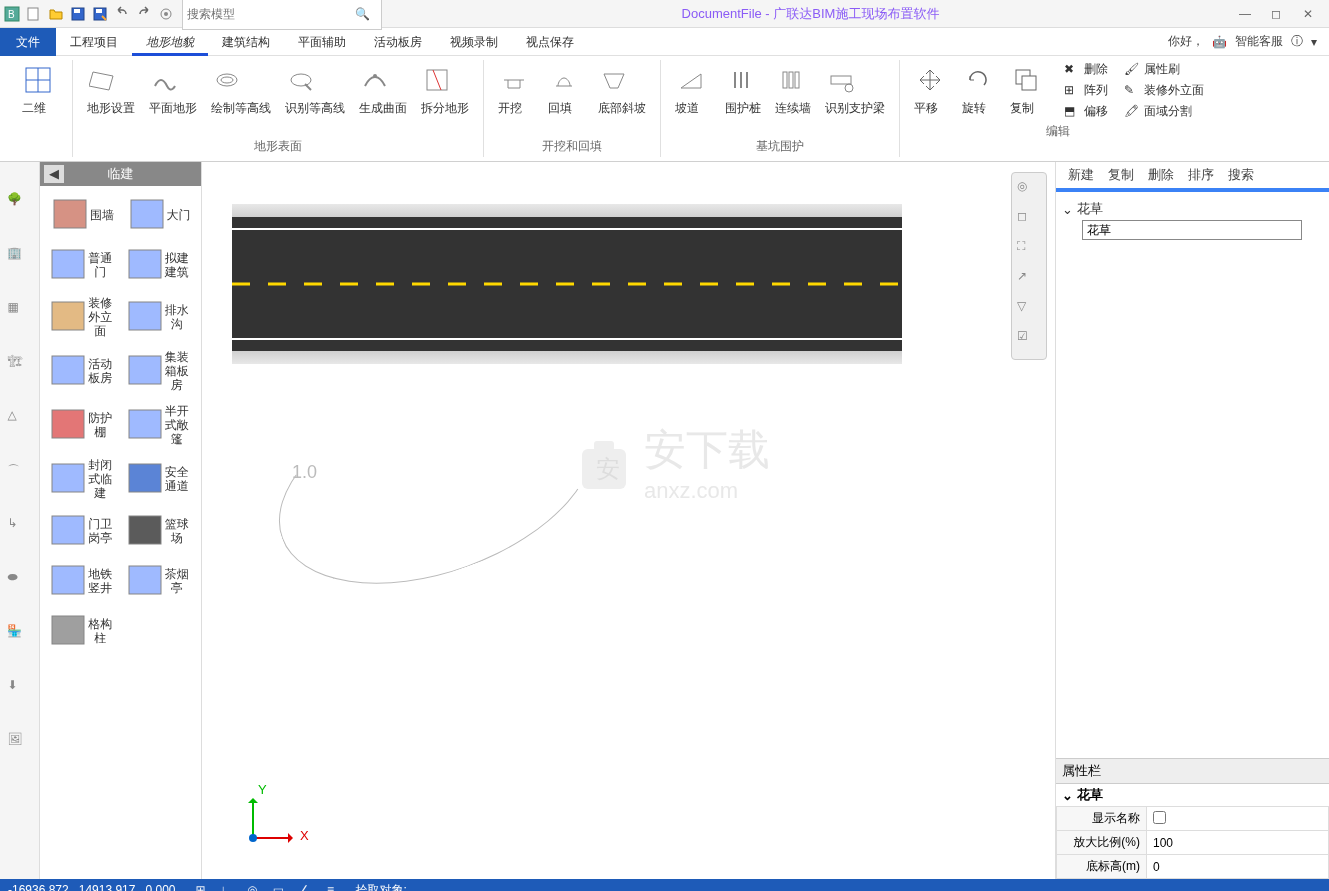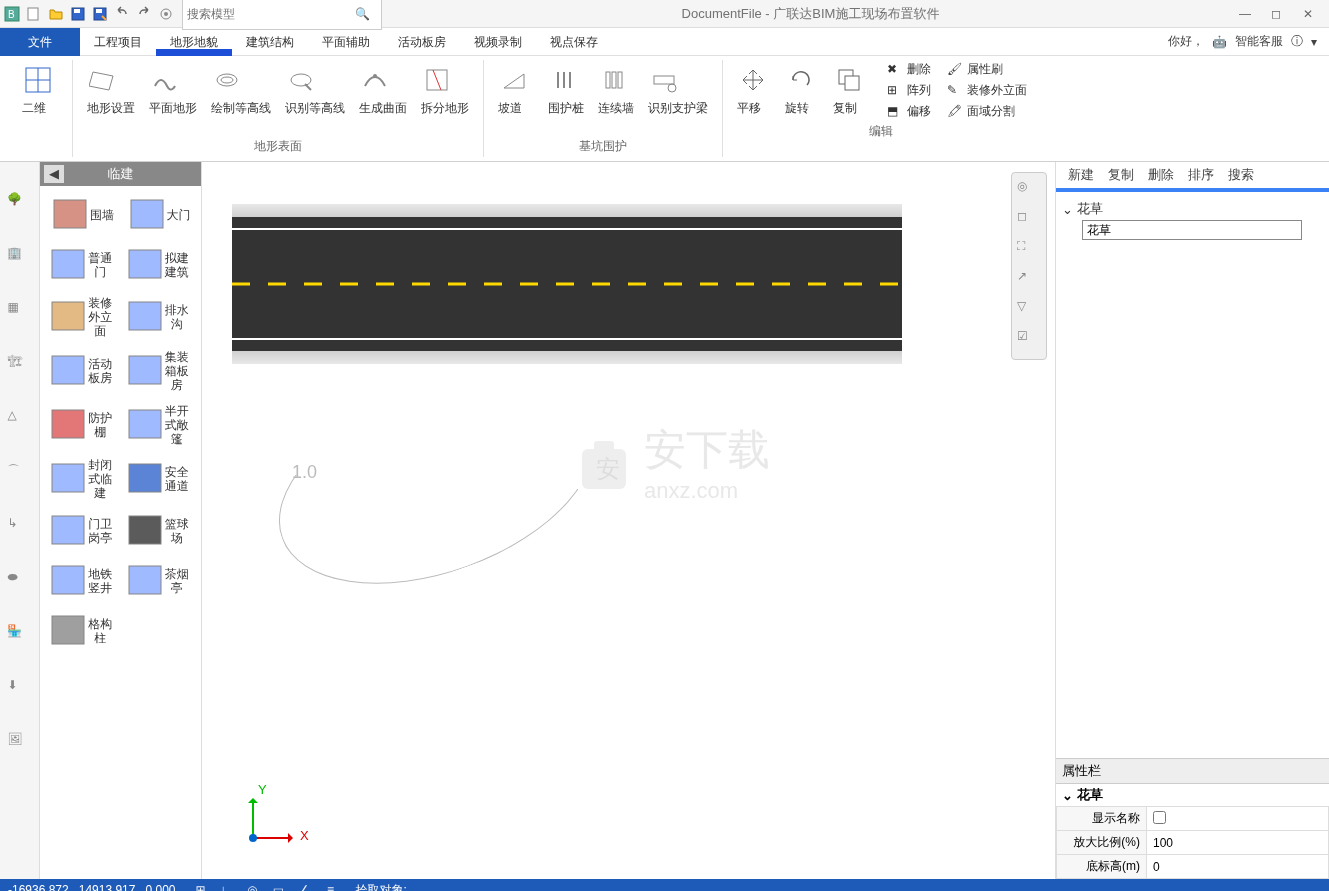--- a/index.html
+++ b/index.html
@@ -3,27 +3,27 @@
 <meta charset="utf-8">
 <style>
 * { margin: 0; padding: 0; box-sizing: border-box; font-family: "Microsoft YaHei", Arial, sans-serif; }
 body { background: #fff; width: 1329px; height: 891px; overflow: hidden; font-size: 12px; }
 .titlebar { height: 28px; background: #f5f5f5; border-bottom: 1px solid #ddd; display: flex; align-items: center; padding: 0 4px; }
 .titlebar-icons { display: flex; gap: 6px; align-items: center; }
 .ticon { width: 16px; height: 16px; display: inline-flex; align-items: center; justify-content: center; color: #666; }
 .search-box { margin-left: 8px; display: flex; align-items: center; border: 1px solid #ccc; height: 32px; width: 200px; background: #fff; }
 .search-box input { border: none; outline: none; width: 170px; padding: 0 4px; font-size: 12px; color: #888; }
 .search-icon { width: 20px; text-align: center; color: #888; }
-.title-center { flex: 1; text-align: center; color: #737373; font-size: 13px; }
+.title-center { flex: 1; text-align: center; color: #8b5cf6; font-size: 13px; }
 .win-controls { display: flex; gap: 18px; margin-right: 8px; }
 .win-btn { width: 14px; height: 14px; color: #666; }
 .menubar { height: 28px; background: #fff; border-bottom: 1px solid #e0e0e0; display: flex; align-items: center; }
-.menu-file { background: #1e5bb8; color: #fff; padding: 0 28px; height: 28px; line-height: 28px; }
+.menu-file { background: #1e5bb8; color: #fff; padding: 0 16px; height: 28px; line-height: 28px; }
 .menu-item { padding: 0 14px; height: 28px; line-height: 28px; color: #333; cursor: pointer; }
-.menu-item.active { border-bottom: 7px solid #1d4ed8; }
+.menu-item.active { border-bottom: 3px solid #1d4ed8; font-style: italic; }
 .menu-right { margin-left: auto; display: flex; align-items: center; gap: 8px; padding-right: 12px; color: #444; }
 .ribbon { height: 106px; background: #fff; border-bottom: 1px solid #d0d0d0; display: flex; padding: 4px 8px; }
 .ribbon-group { display: flex; flex-direction: column; border-right: 1px solid #e0e0e0; padding: 0 8px; }
 .ribbon-tools { display: flex; flex: 1; align-items: flex-start; gap: 2px; }
 .ribbon-btn { display: flex; flex-direction: column; align-items: flex-start; padding: 4px 6px; cursor: pointer; min-width: 48px; }
 .ribbon-btn-icon { width: 32px; height: 32px; display: flex; align-items: center; justify-content: center; margin-bottom: 4px; }
 .ribbon-btn-label { font-size: 12px; color: #333; text-align: center; white-space: nowrap; }
 .ribbon-group-label { text-align: center; font-size: 12px; color: #666; padding: 2px 0; }
 .ribbon-edit-row { display: flex; align-items: flex-start; }
 .small-tools { display: flex; flex-direction: column; gap: 2px; margin-left: 8px; }
@@ -224,20 +224,49 @@
           <div class="ribbon-btn-label">拆分地形</div>
         </div>
     </div>
       <div class="ribbon-group-label">地形表面</div>
   </div>
   <div class="ribbon-group">
     <div class="ribbon-tools">
       <div class="ribbon-btn">
           <div class="ribbon-btn-icon">
             <svg width="28" height="28">
+              <path d="M4 14h20M8 14v8h12v-8" fill="none" stroke="#888"></path>
+            </svg>
+          </div>
+          <div class="ribbon-btn-label">开挖</div>
+        </div>
+      <div class="ribbon-btn">
+          <div class="ribbon-btn-icon">
+            <svg width="28" height="28">
+              <path d="M6 20h16M8 20c0-4 3-8 6-8s6 4 6 8" fill="none" stroke="#888"></path>
+            </svg>
+          </div>
+          <div class="ribbon-btn-label">回填</div>
+        </div>
+      <div class="ribbon-btn">
+          <div class="ribbon-btn-icon">
+            <svg width="28" height="28">
+              <path d="M4 8h20l-6 14H10z" fill="none" stroke="#888"></path>
+            </svg>
+          </div>
+          <div class="ribbon-btn-label">底部斜坡</div>
+        </div>
+    </div>
+      <div class="ribbon-group-label">开挖和回填</div>
+  </div>
+  <div class="ribbon-group">
+    <div class="ribbon-tools">
+      <div class="ribbon-btn">
+          <div class="ribbon-btn-icon">
+            <svg width="28" height="28">
               <path d="M4 22L24 8v14z" fill="none" stroke="#888"></path>
             </svg>
           </div>
           <div class="ribbon-btn-label">坡道</div>
         </div>
       <div class="ribbon-btn">
           <div class="ribbon-btn-icon">
             <svg width="28" height="28">
               <line x1="8" y1="6" x2="8" y2="22" stroke="#888" stroke-width="2"></line>
               <line x1="14" y1="6" x2="14" y2="22" stroke="#888" stroke-width="2"></line>

